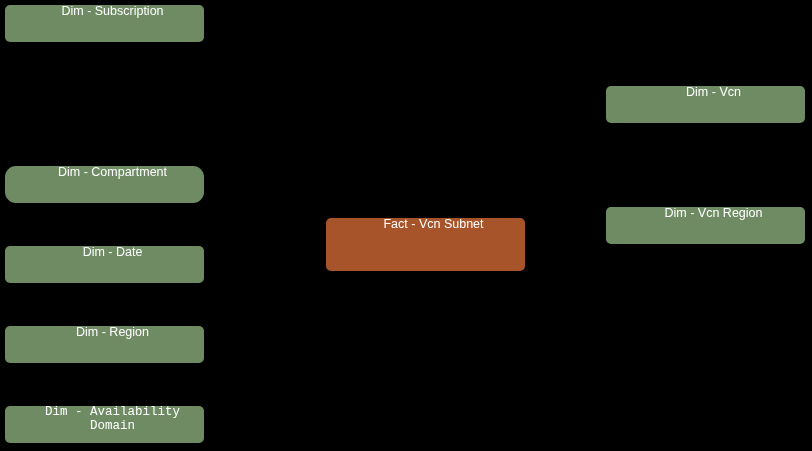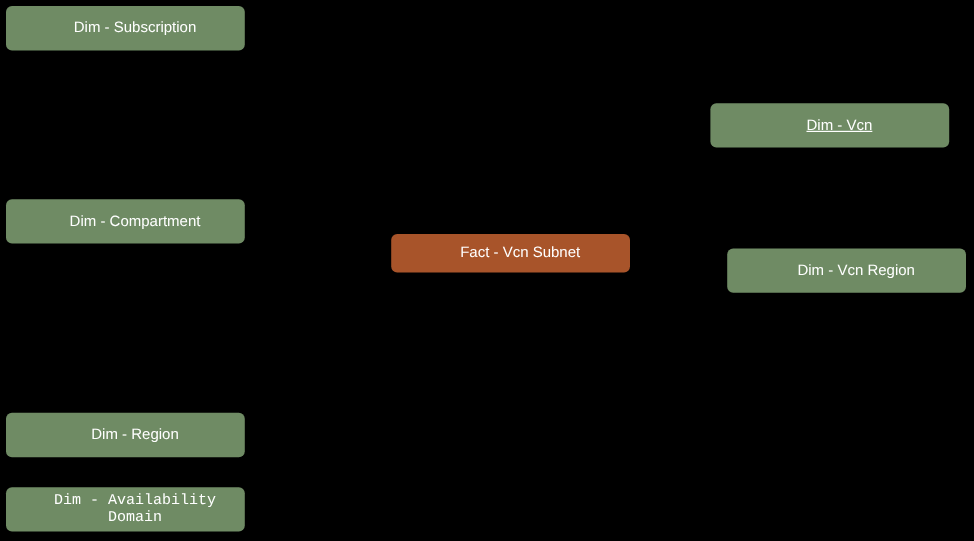--- a/index.html
+++ b/index.html
@@ -14,64 +14,66 @@
     background: #000000;
     overflow: hidden;
     font-family: "Liberation Sans", sans-serif;
   }
   .node {
     position: absolute;
     width: 199px;
     height: 37px;
     border-radius: 5px;
     display: flex;
-    align-items: center;
     justify-content: center;
     text-align: center;
     color: #ffffff;
     font-size: 12.5px;
     line-height: 1.1;
     box-sizing: border-box;
     cursor: pointer;
     user-select: none;
     padding-left: 16px;
   }
   .node--dim  { background: #6F8B64; }
   .node--fact { background: #A8542A; }
 
   
   .pos-l0 { left: 5px;   top: 5px;   }
   .pos-l1 { left: 5px;   top: 86px;  }
-  .pos-l2 { left: 5px;   top: 166px; }
+  .pos-l2 { left: 5px;   top: 166px; border-radius: 11px; }
   .pos-l3 { left: 5px;   top: 246px; }
-  .pos-l4 { left: 5px;   top: 344px; }
+  .pos-l4 { left: 5px;   top: 326px; }
   .pos-l5 { left: 5px;   top: 406px; font-family: Liberation Mono, monospace; }
 
   
-  .pos-f  { left: 326px; top: 195px; height: 32px; }
+  .pos-f  { left: 326px; top: 218px; height: 53px; }
 
   
-  .pos-r0 { left: 592px; top: 86px; text-decoration: underline;  }
+  .pos-r0 { left: 606px; top: 86px;  }
   .pos-r1 { left: 606px; top: 207px; }
   .pos-r2 { left: 606px; top: 326px; }
 </style>
 </head>
 <body>
 
 <div class="canvas">
 
   <div class="node node--dim pos-l0">
     <span>Dim - Subscription</span>
   </div>
 
 
   <div class="node node--dim pos-l2">
     <span>Dim - Compartment</span>
   </div>
 
+  <div class="node node--dim pos-l3">
+    <span>Dim - Date</span>
+  </div>
 
   <div class="node node--dim pos-l4">
     <span>Dim - Region</span>
   </div>
 
   <div class="node node--dim pos-l5">
     <span>Dim - Availability Domain</span>
   </div>
 
   <div class="node node--fact pos-f">

